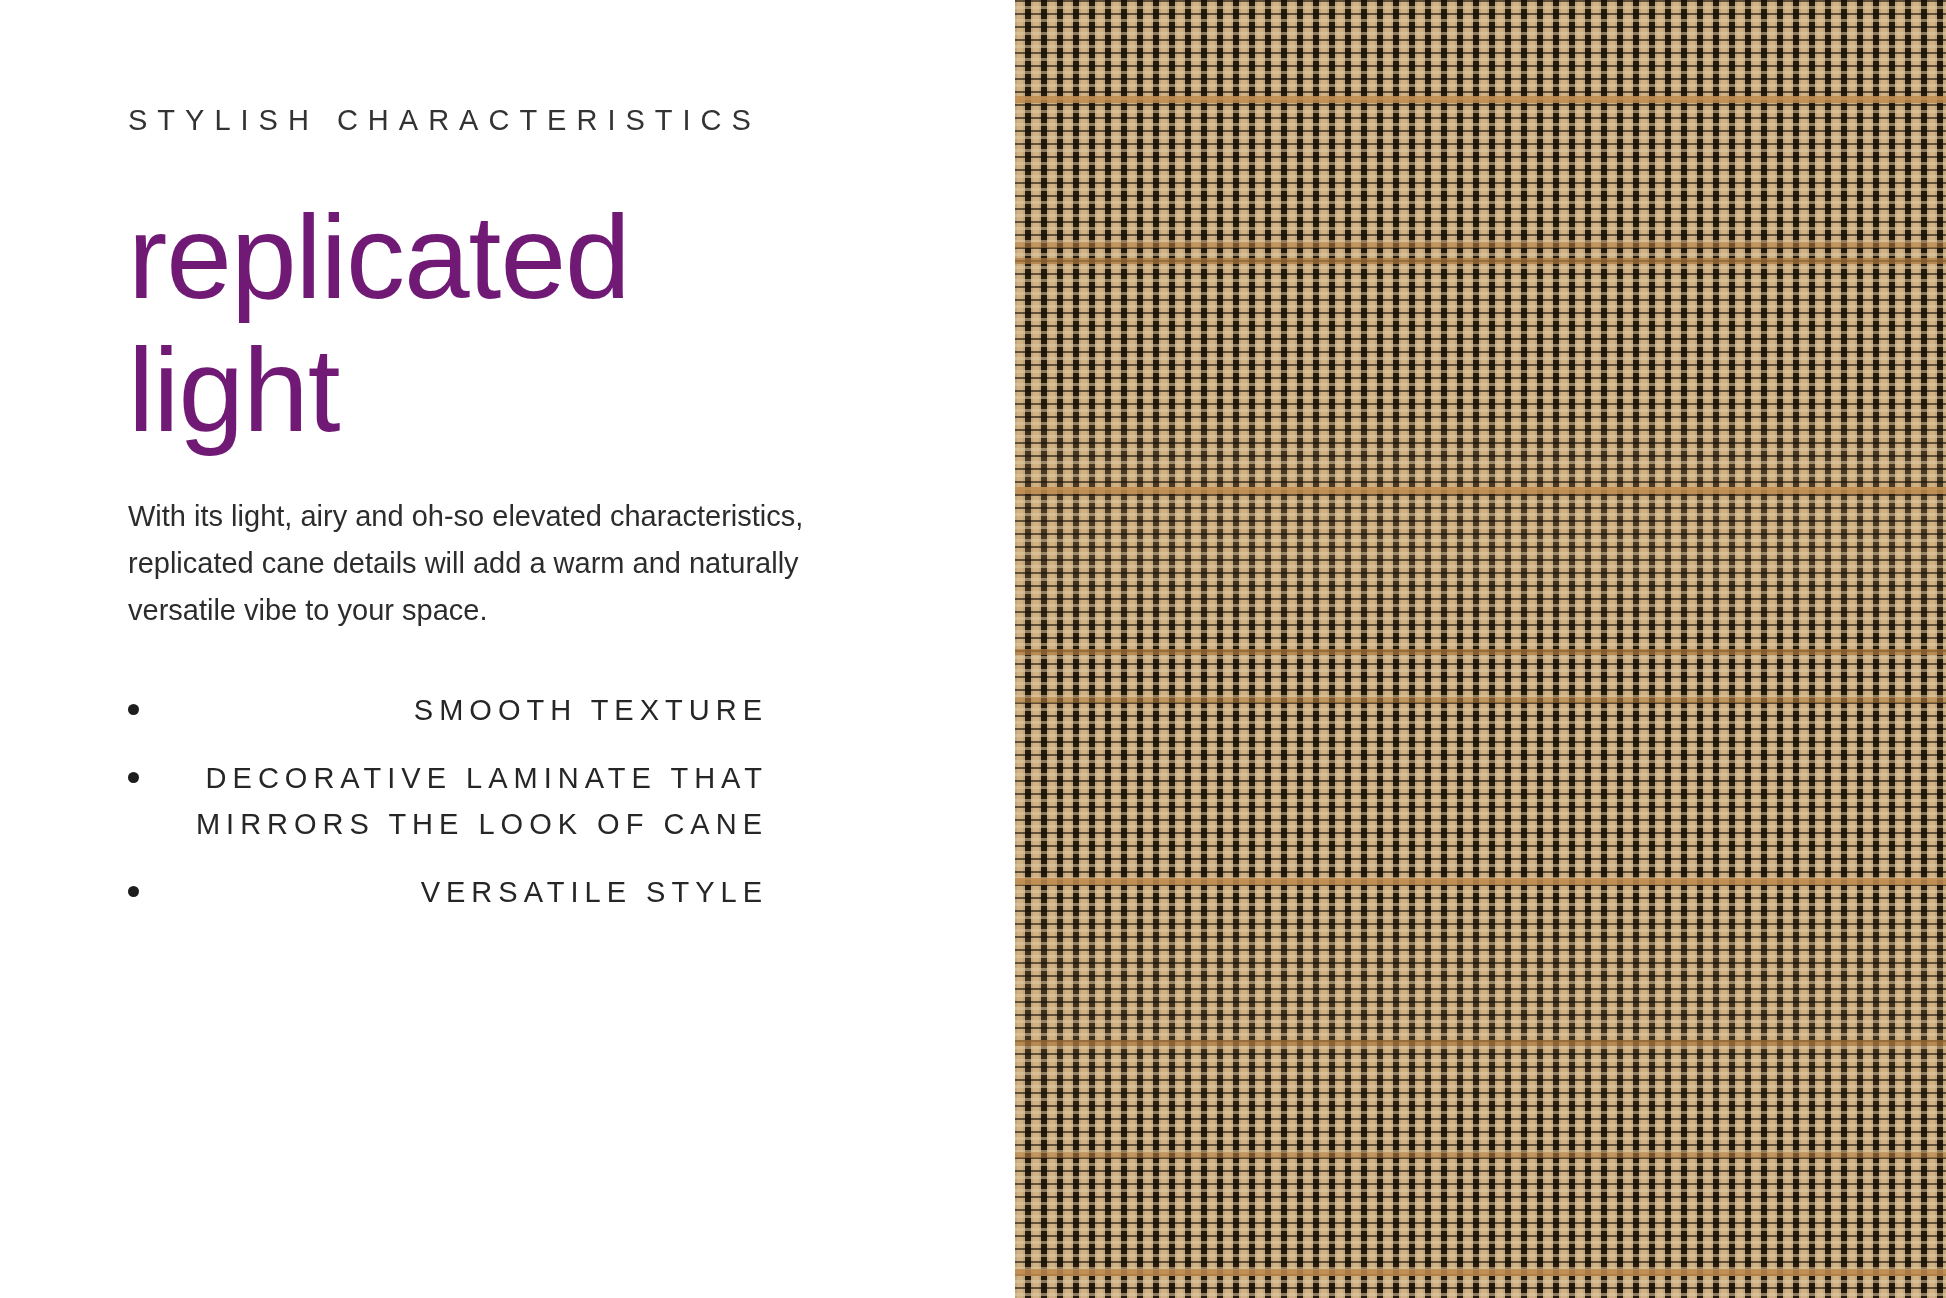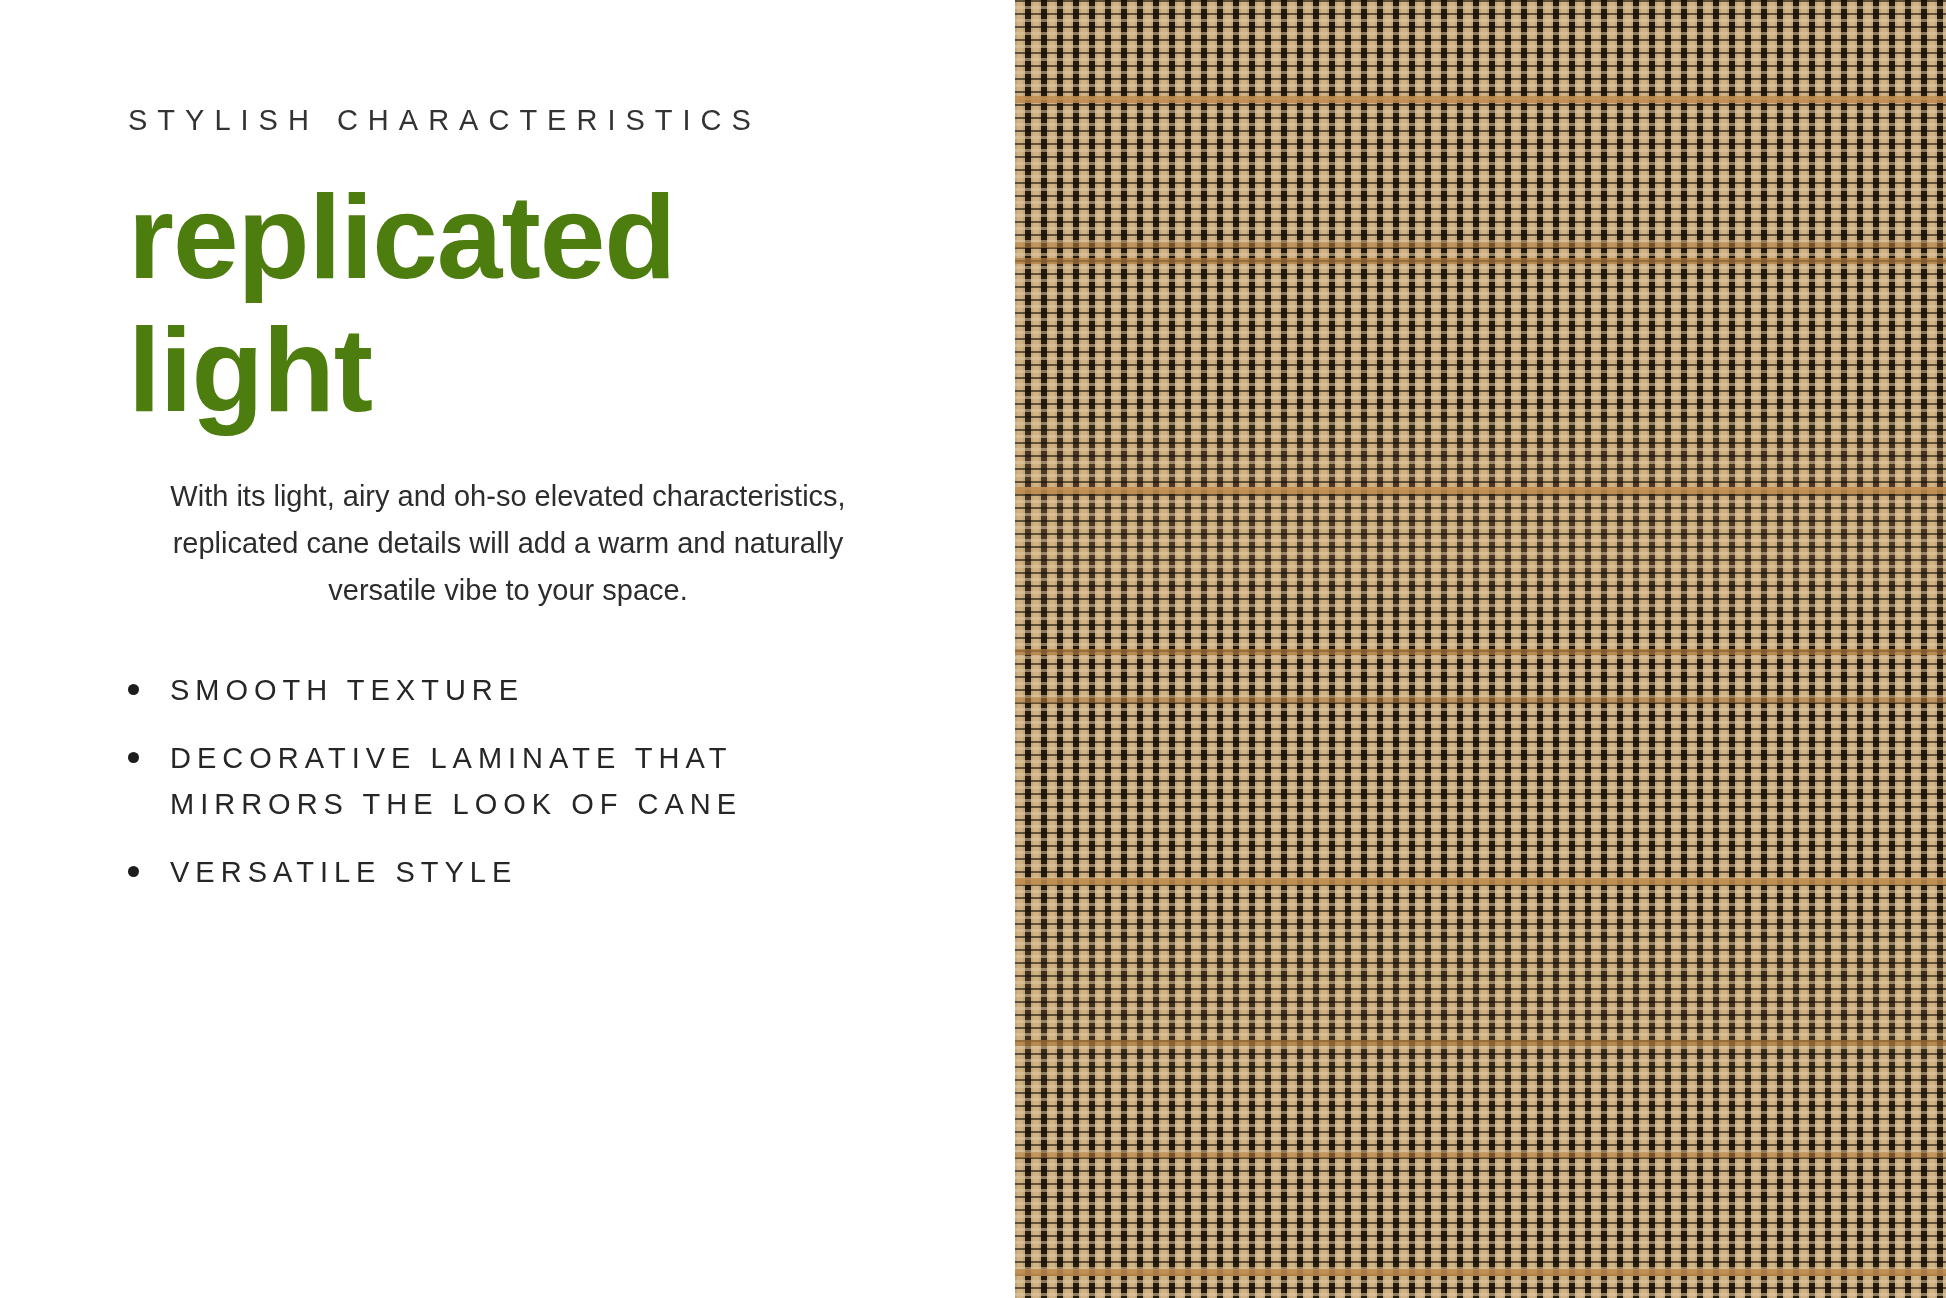--- a/index.html
+++ b/index.html
@@ -27,53 +27,53 @@
 
   .eyebrow {
     font-size: 29px;
     line-height: 33px;
     letter-spacing: 10px;
     font-weight: 400;
     color: #333333;
   }
 
   .title {
-    margin-top: 34px;
+    margin-top: 54px;
     font-size: 118px;
     line-height: 133px;
-    font-weight: 700;
+    font-weight: 400;
     letter-spacing: -1px;
-    color: #4d7c0f;
+    color: #701a75;
   }
   .title .line { display: block; }
 
   .desc {
     margin-top: 36px;
     width: 760px;
     font-size: 29px;
     line-height: 47px;
     font-weight: 400;
     color: #2c2c2c;
-    text-align: center;
   }
 
   .features {
     margin-top: 53px;
     list-style: none;
   }
   .features li {
     position: relative;
     max-width: 640px;
     padding-left: 42px;
     margin-bottom: 22px;
     font-size: 29px;
     line-height: 46px;
     letter-spacing: 6px;
     color: #262626;
     text-transform: uppercase;
+    text-align: right;
   }
   .features li .dot {
     position: absolute;
     left: 0;
     top: 17px;
     width: 11px;
     height: 11px;
     border-radius: 50%;
     background: #1d1d1d;
   }

